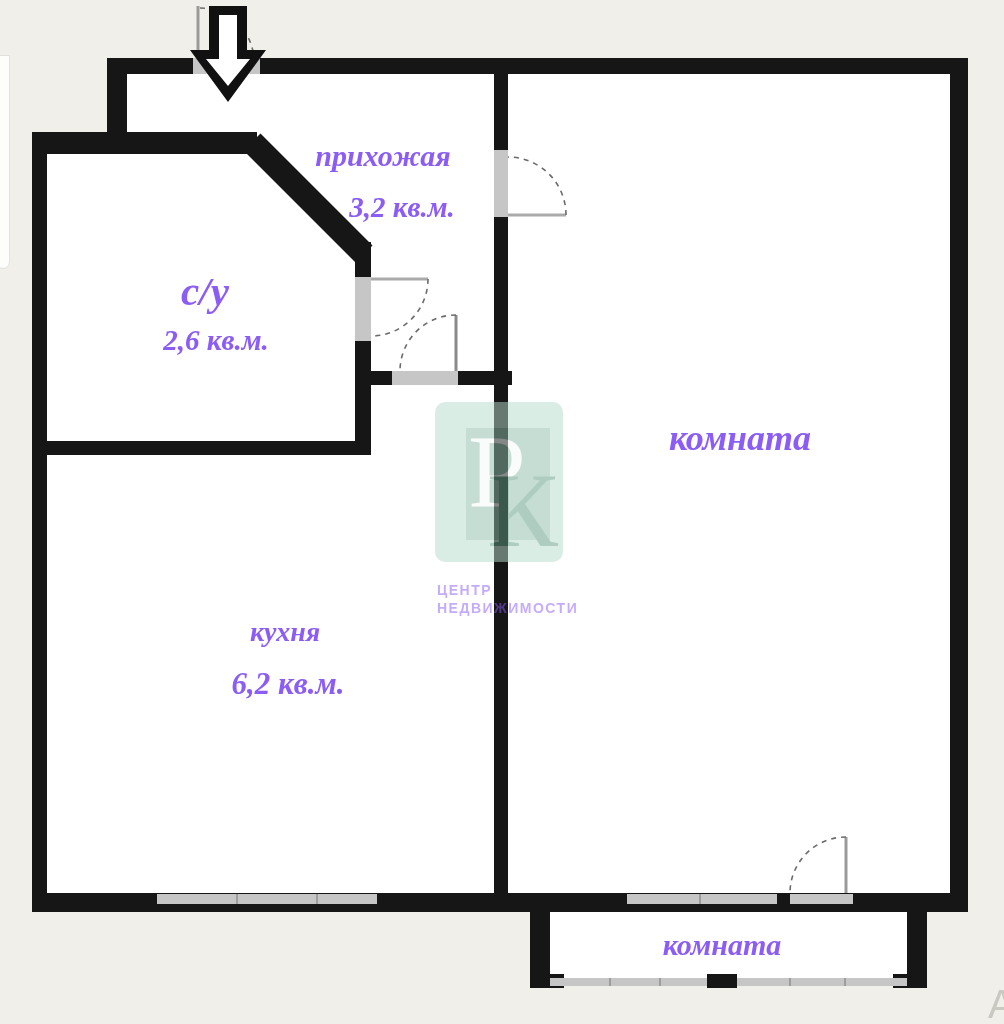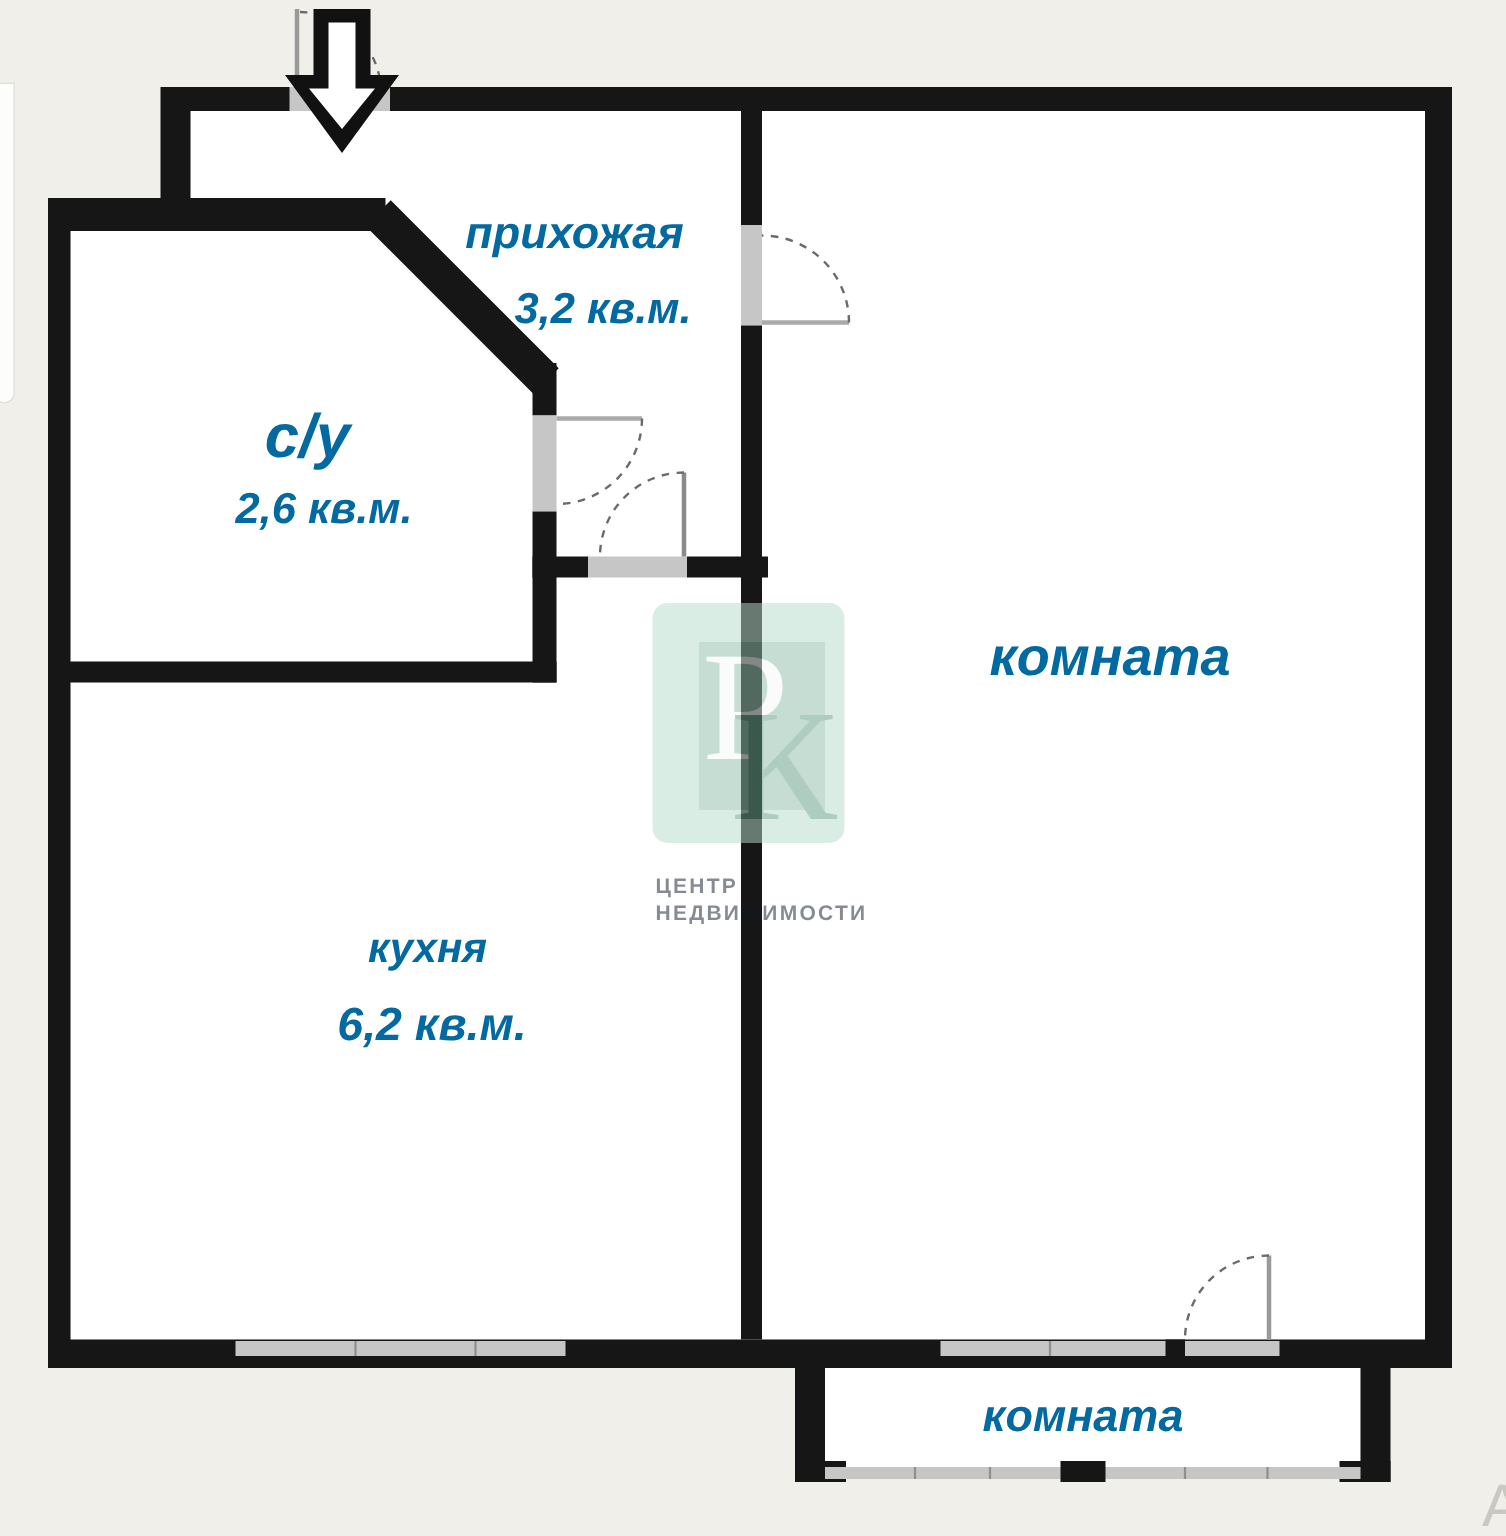--- a/index.html
+++ b/index.html
@@ -6,42 +6,42 @@
   body{background:#e8e7e2;font-family:"Liberation Sans",sans-serif;}
   #stage{
     position:relative;width:1004px;height:1024px;overflow:hidden;
     background:#f0efea;
   }
   
   .interior{position:absolute;background:#ffffff;}
   
   .lbl{
     position:absolute;transform:translate(-50%,-50%);
-    font-family:Liberation Sans, sans-serif;
-    font-weight:bold;font-style:italic;color:#0369a1;
+    font-family:Liberation Serif, serif;
+    font-weight:bold;font-style:italic;color:#8b5cf6;
     white-space:nowrap;line-height:1;
   }
   .lbl-hall{left:383px;top:156px;font-size:30px;}
   .lbl-hall-area{left:402px;top:207px;font-size:29px;text-align:center;}
   .lbl-su{left:205px;top:291px;font-size:41px;}
   .lbl-su-area{left:216px;top:340px;font-size:29px;}
   .lbl-room{left:740px;top:438px;font-size:36px;}
   .lbl-room-area{left:737px;top:497px;font-size:31px;}
   .lbl-kitchen{left:285px;top:632px;font-size:28px;}
   .lbl-kitchen-area{left:288px;top:683px;font-size:31px;}
   .lbl-balcony{left:722px;top:945px;font-size:30px;}
   
   #watermark{position:absolute;left:0;top:0;width:100%;height:100%;opacity:.5;pointer-events:none;}
   .wm-square{position:absolute;left:435px;top:402px;width:128px;height:160px;background:#b7dccc;border-radius:10px;}
   .wm-tile{position:absolute;left:466px;top:428px;width:84px;height:112px;background:#8fbcaa;}
   .wm-letter{position:absolute;font-family:"Liberation Serif",serif;font-weight:normal;line-height:1;}
   .wm-p{left:468px;top:420px;font-size:104px;color:#f4faf7;}
   .wm-k{left:487px;top:458px;font-size:106px;color:#5f9c82;}
   .wm-caption{
-    position:absolute;left:437px;top:582px;color:#0f172a;font-weight:bold;
+    position:absolute;left:437px;top:582px;color:#8b5cf6;font-weight:bold;
     font-size:14px;letter-spacing:1.5px;line-height:1.25;font-style:normal;
   }
   
   .edge-strip{
     position:absolute;left:-4px;top:55px;width:12px;height:212px;
     background:#fdfdfb;border-radius:0 0 8px 8px;border:1px solid #e2e1db;
   }
   .corner-letter{
     position:absolute;left:988px;top:982px;font-size:40px;color:#c9c9c2;
     font-family:"Liberation Sans",sans-serif;

